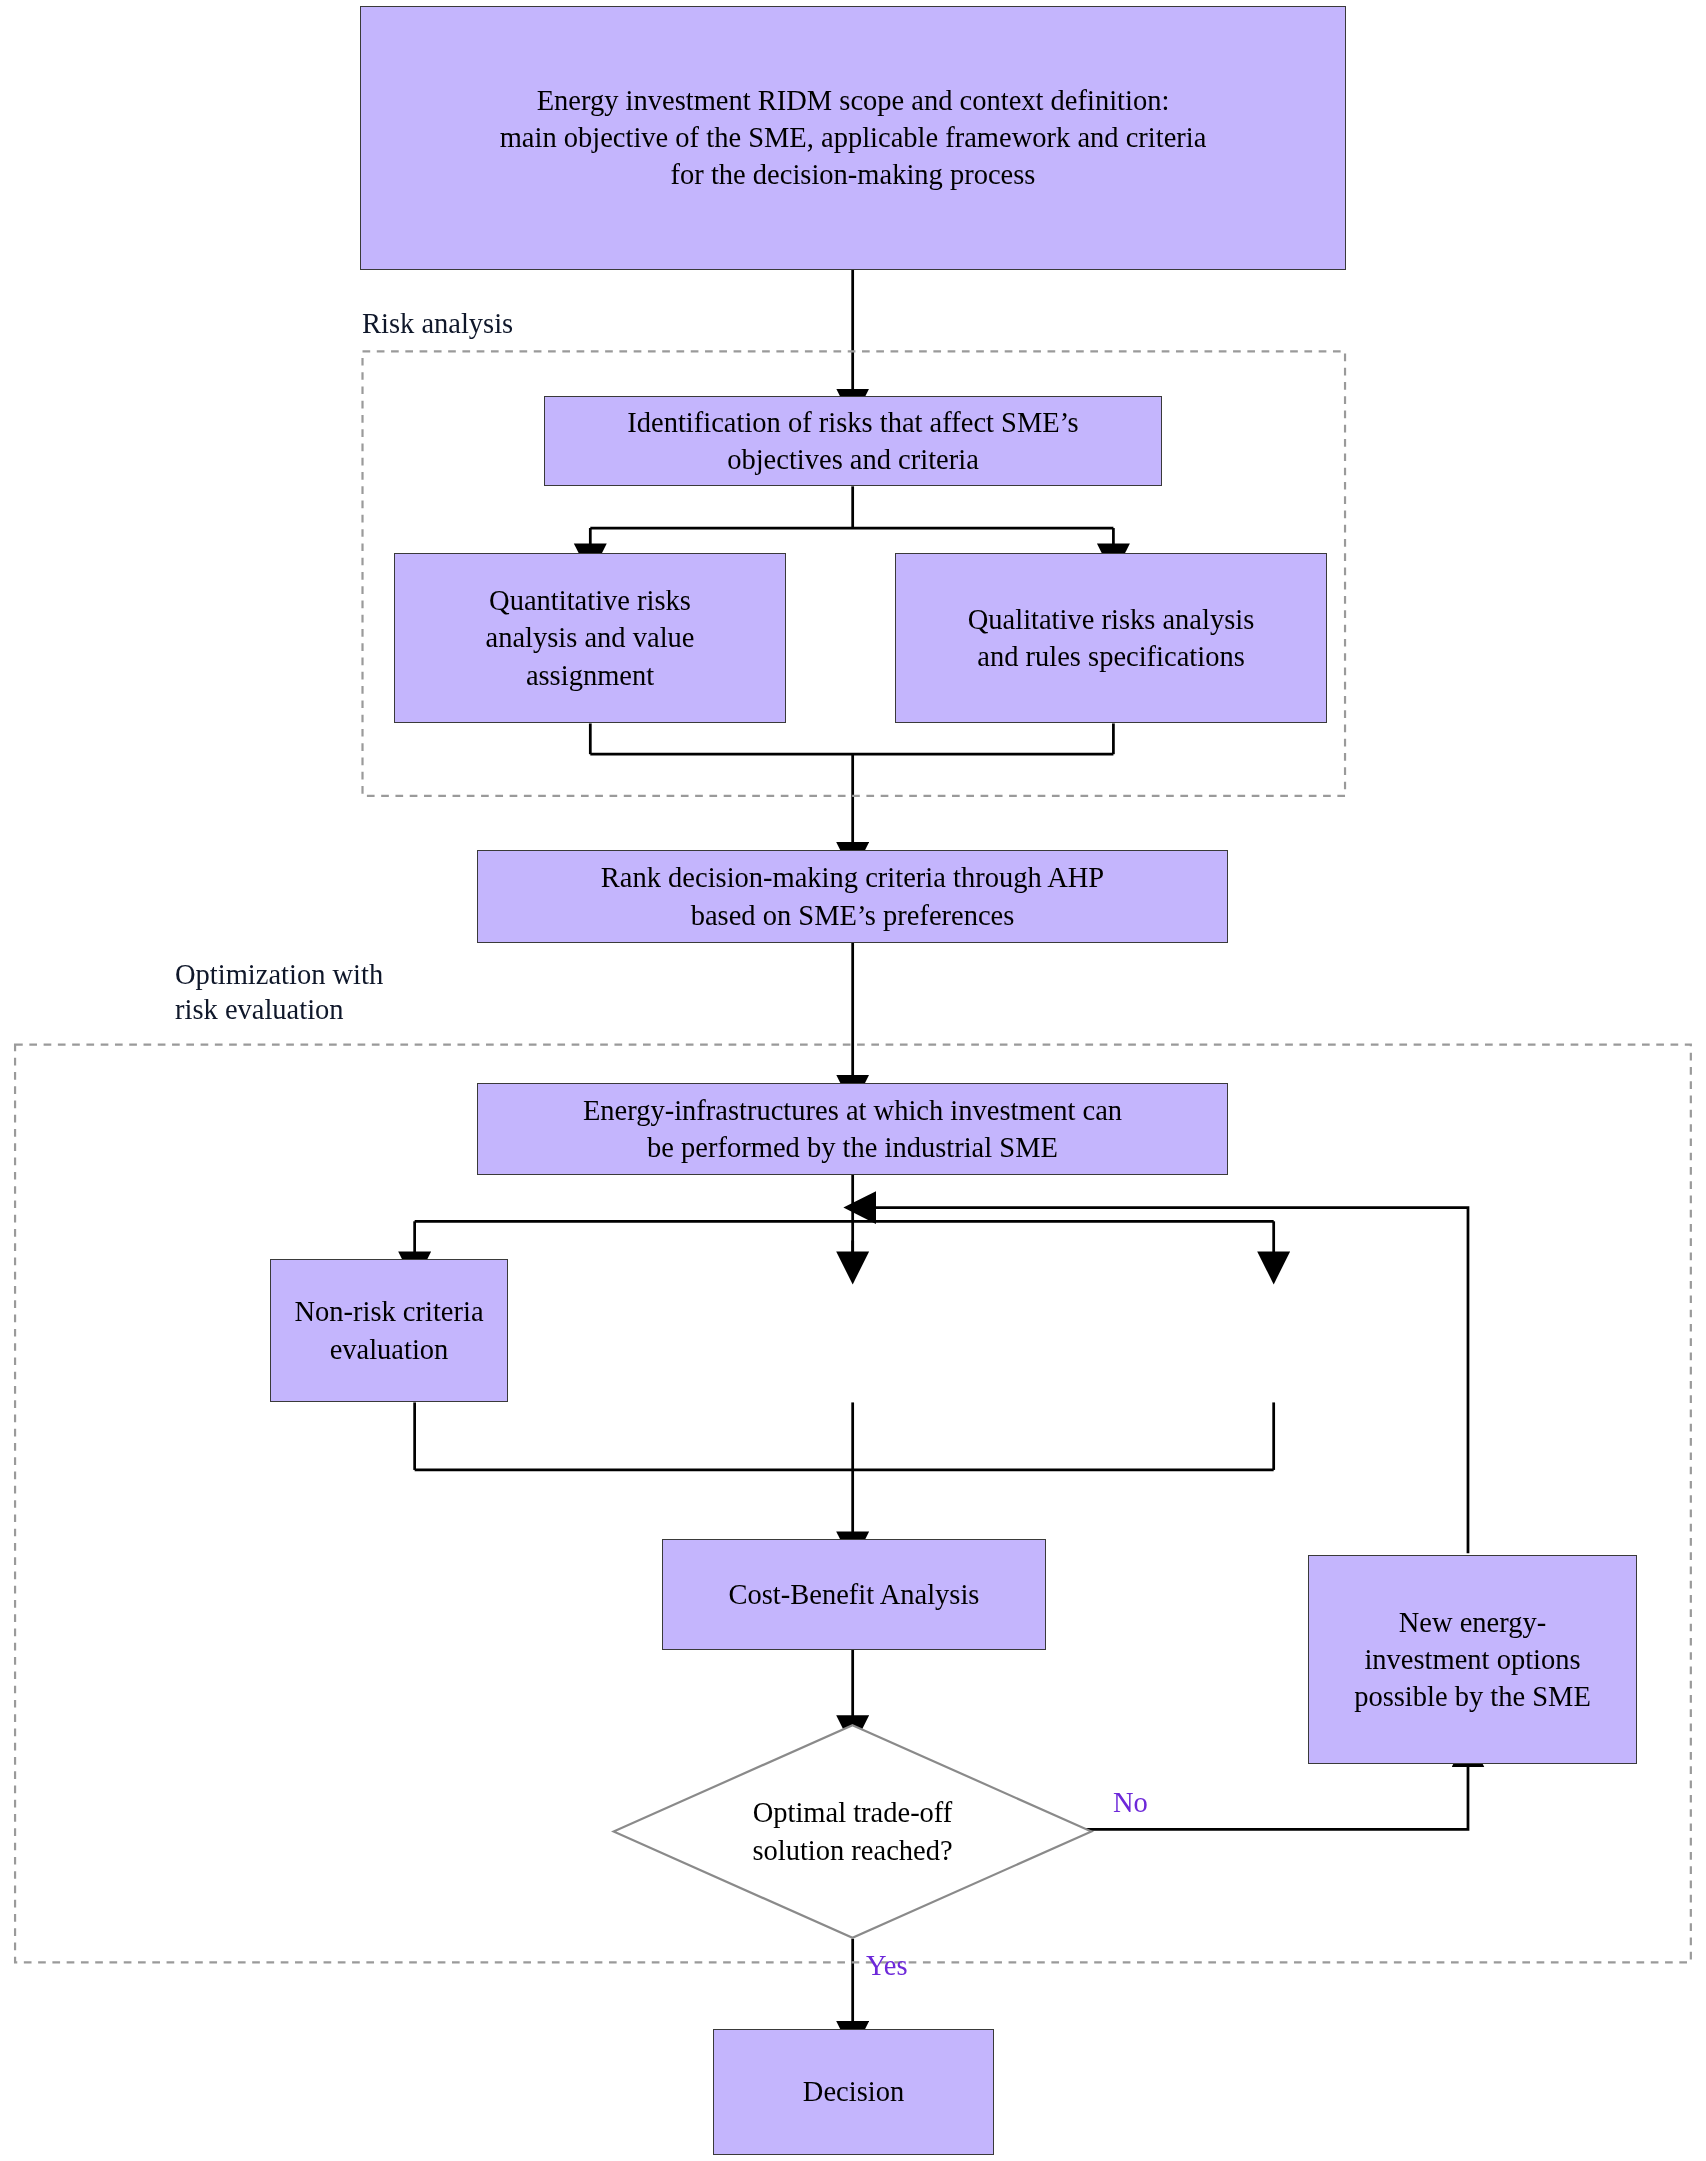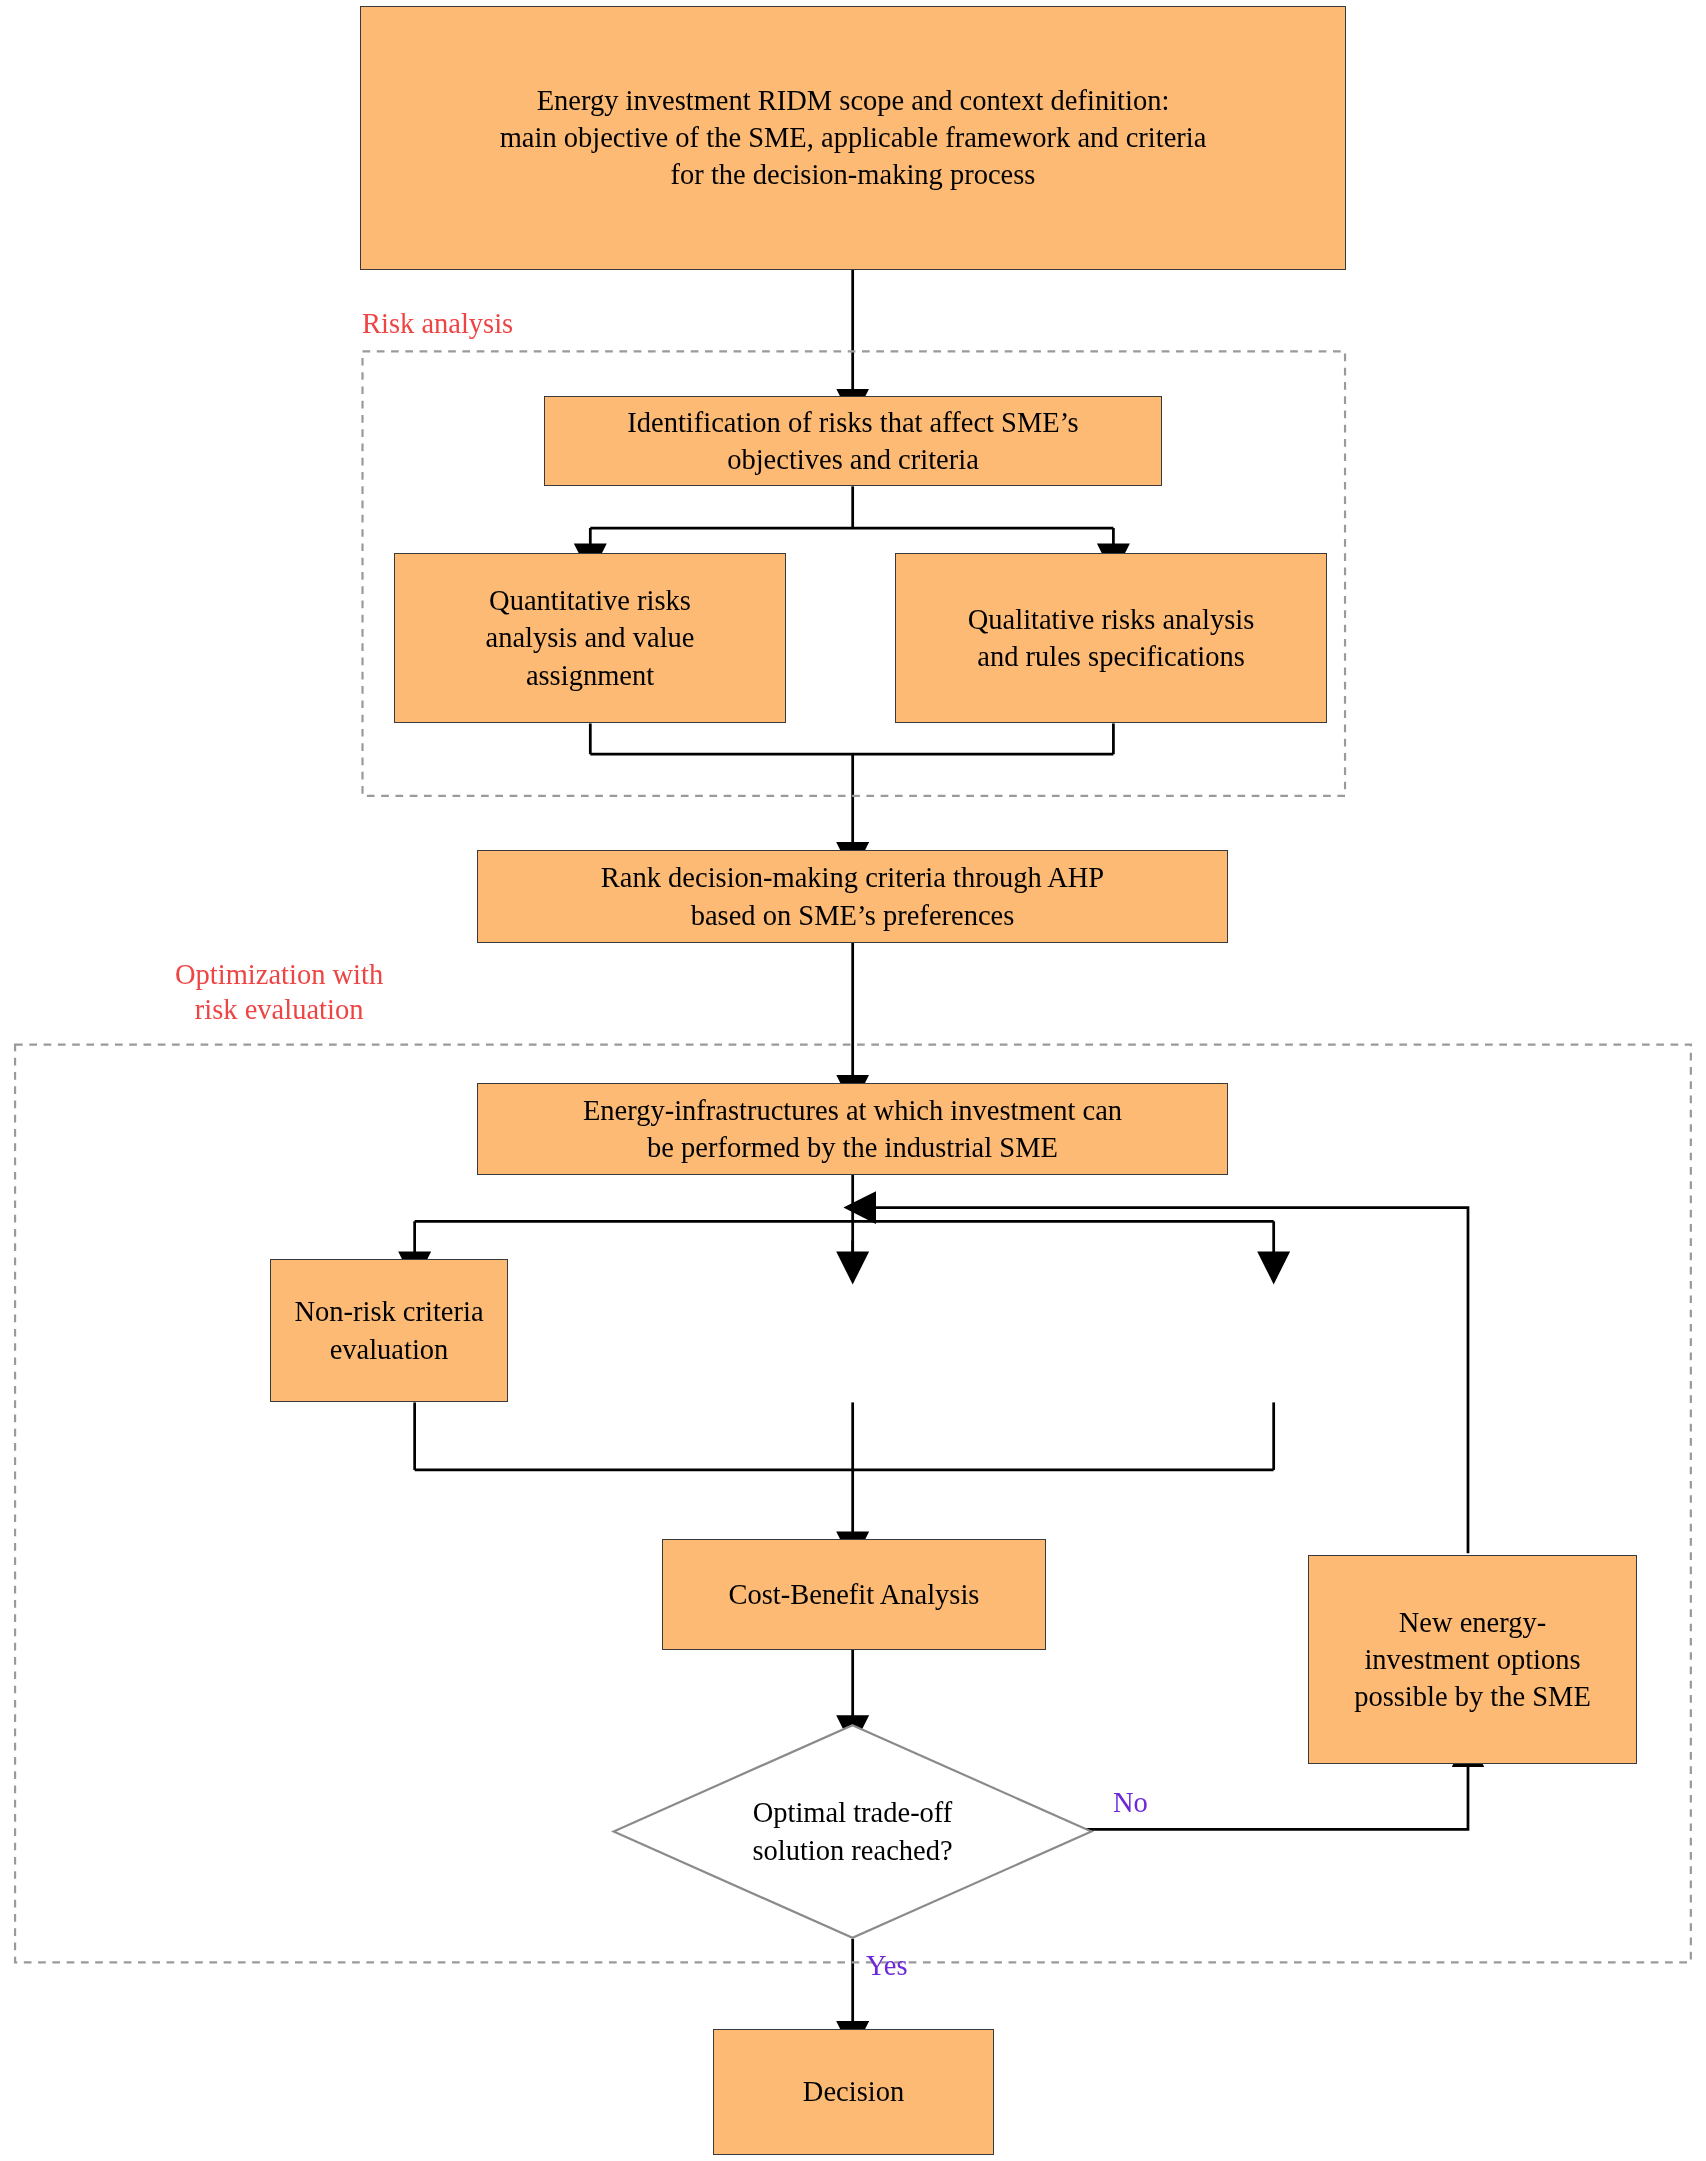--- a/index.html
+++ b/index.html
@@ -21,41 +21,41 @@
     position: absolute;
     left: 0;
     top: 0;
     width: 1707px;
     height: 2161px;
     pointer-events: none;
   }
   .node {
     position: absolute;
     box-sizing: border-box;
-    background: #fdba74;
+    background: #c4b5fd;
     border: 1.1px solid #3a3a3a;
     display: flex;
     align-items: center;
     justify-content: center;
     text-align: center;
     line-height: 1.30;
     color: #000000;
     font-size: 28.5px;
     padding: 3.3px 7.7px;
   }
   .node .txt {
     white-space: pre-line;
   }
   .group-label {
     position: absolute;
-    color: #ef4444;
+    color: #0f172a;
     font-size: 28.5px;
     line-height: 1.22;
     white-space: pre-line;
-    text-align: center;
+    text-align: left;
   }
   .edge-label {
     position: absolute;
     color: #6d28d9;
     font-size: 28.5px;
     line-height: 1;
   }
   .diamond-wrap {
     position: absolute;
   }

